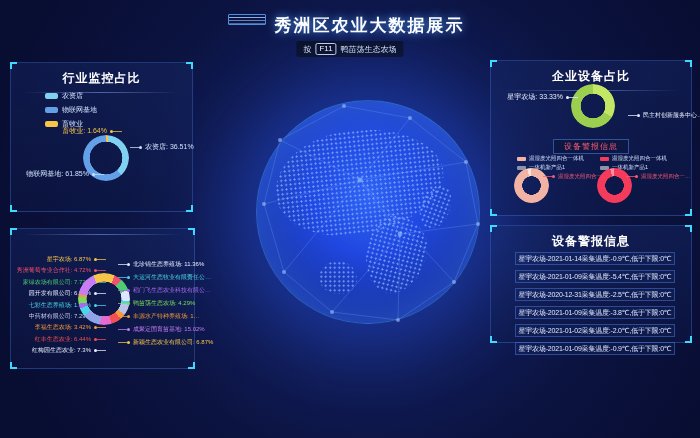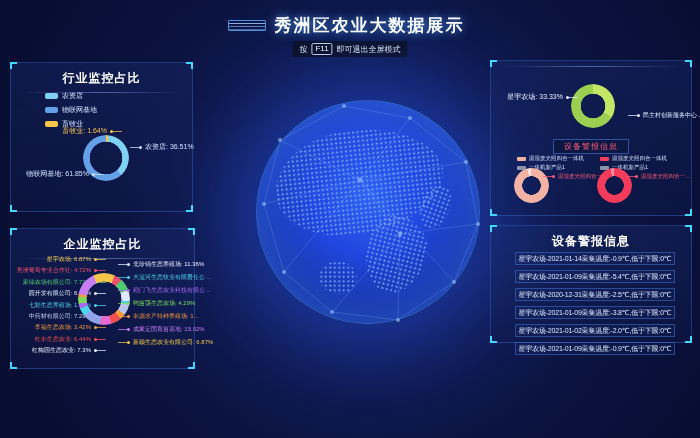--- a/index.html
+++ b/index.html
@@ -3,21 +3,21 @@
 <meta charset="utf-8">
 <style>
   html,body{margin:0;padding:0;background:#060a24;}
   *{box-sizing:border-box;}
   .stage{
     position:relative;width:700px;height:438px;overflow:hidden;
     font-family:"Liberation Sans","DejaVu Sans",sans-serif;
     background:radial-gradient(circle at 370px 215px,#1a2f86 0%,#13205f 30%,#0b1340 58%,#080d32 90%);
   }
   
-  .header{position:absolute;top:14px;left:0;right:8px;display:flex;align-items:center;justify-content:center;gap:9px;}
+  .header{position:absolute;top:14px;left:0;right:8px;display:flex;align-items:flex-start;justify-content:center;gap:9px;}
   .logo{width:38px;height:11px;border:1px solid #4a8fe0;border-radius:1px;
     background:linear-gradient(180deg,transparent 2px,rgba(160,200,255,.85) 2px,rgba(160,200,255,.85) 3px,transparent 3px,transparent 5px,rgba(160,200,255,.6) 5px,rgba(160,200,255,.6) 6px,transparent 6px,transparent 8px,rgba(160,200,255,.45) 8px,rgba(160,200,255,.45) 9px,transparent 9px);}
   .main-title{font-size:17px;font-weight:bold;color:#ffffff;letter-spacing:2px;text-shadow:0 0 10px rgba(90,170,255,.9);}
   .hint{position:absolute;top:41px;left:50%;transform:translateX(-50%);display:flex;align-items:center;
     background:rgba(10,16,34,.88);border-radius:2px;padding:2px 7px;font-size:8px;color:#dfe7f8;white-space:nowrap;}
   .hint .kbd{border:1px solid #c8d2e8;border-radius:2px;padding:0 3px;margin:0 4px;line-height:10px;color:#ffffff;}
   
   .globe-wrap{position:absolute;left:256px;top:100px;width:224px;height:224px;}
   .globe{position:absolute;inset:0;border-radius:50%;overflow:hidden;
     background:radial-gradient(circle at 50% 42%,#2f63f5 0%,#2148e0 35%,#142c9e 70%,#0e1d6b 100%);
@@ -92,21 +92,21 @@
 
 <div class="stage">
 
   <div class="header">
     <span class="logo"></span>
     <span class="main-title">秀洲区农业大数据展示</span>
   </div>
   <div class="hint">
     <span>按</span>
     <span class="kbd">F11</span>
-    <span>即可退出全屏模式</span>
+    <span>鸭苗荡生态农场</span>
   </div>
 
   <div class="globe-wrap">
     <div class="globe">
       <div class="land l1"></div>
       <div class="land l2"></div>
       <div class="land l3"></div>
       <div class="land l4"></div>
     </div>
     <svg class="mesh" width="256" height="256" viewBox="0 0 256 256">
@@ -172,21 +172,20 @@
       <span>物联网基地: 61.85%</span>
         <i class="dot lr"></i>
     </div>
   </div>
 
   <div class="panel" id="p-enterprise">
     <i class="corner tl"></i>
       <i class="corner tr"></i>
       <i class="corner bl"></i>
       <i class="corner br"></i>
-    <div class="panel-title">企业监控占比</div>
     <div class="divider"></div>
     <div class="ent-col" id="ent-left">
 
         <div class="ent-row" style="color: rgb(246, 197, 74);">
           <span>星宇农场: 6.87%</span>
           <i class="dot lr"></i>
         </div>
 
         <div class="ent-row" style="color: rgb(240, 80, 110);">
           <span>秀洲葡萄专业合作社: 4.72%</span>
@@ -266,20 +265,21 @@
           <span>新颖生态农业有限公司: 6.87%</span>
         </div>
       </div>
   </div>
 
   <div class="panel" id="p-device">
     <i class="corner tl"></i>
       <i class="corner tr"></i>
       <i class="corner bl"></i>
       <i class="corner br"></i>
+    <div class="panel-title">企业设备占比</div>
     <div class="divider"></div>
     <div class="donut" id="d-device" style="background: conic-gradient(rgb(195, 231, 100) 0%, rgb(195, 231, 100) 33.33%, rgb(156, 207, 79) 33.33%, rgb(156, 207, 79) 100%);"></div>
     <div class="co" id="co-dev-0" style="color: rgb(230, 238, 255);">
       <span>星宇农场: 33.33%</span>
         <i class="dot lr"></i>
     </div>
     <div class="co" id="co-dev-1" style="color: rgb(230, 238, 255);">
       <i class="dot ll"></i>
         <span>民主村创新服务中心…</span>
     </div>

